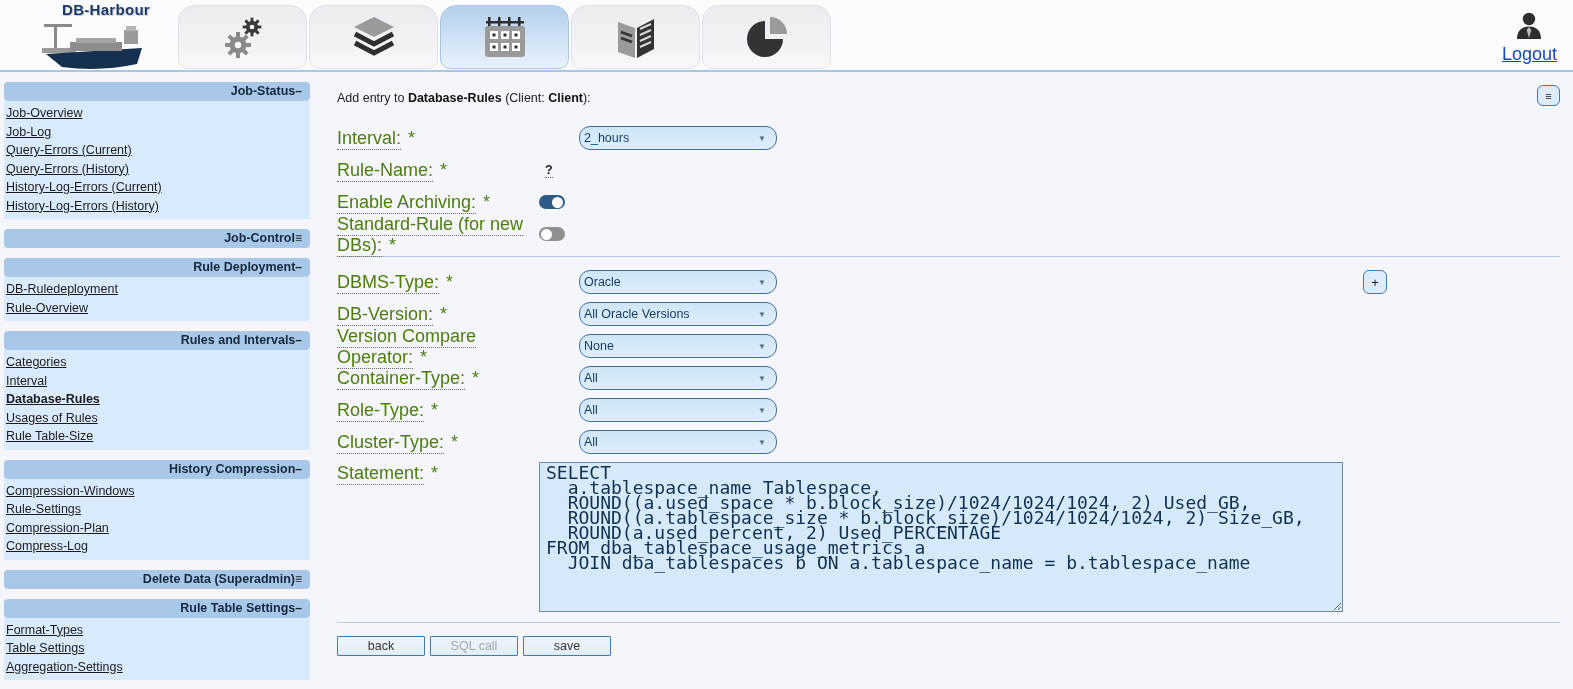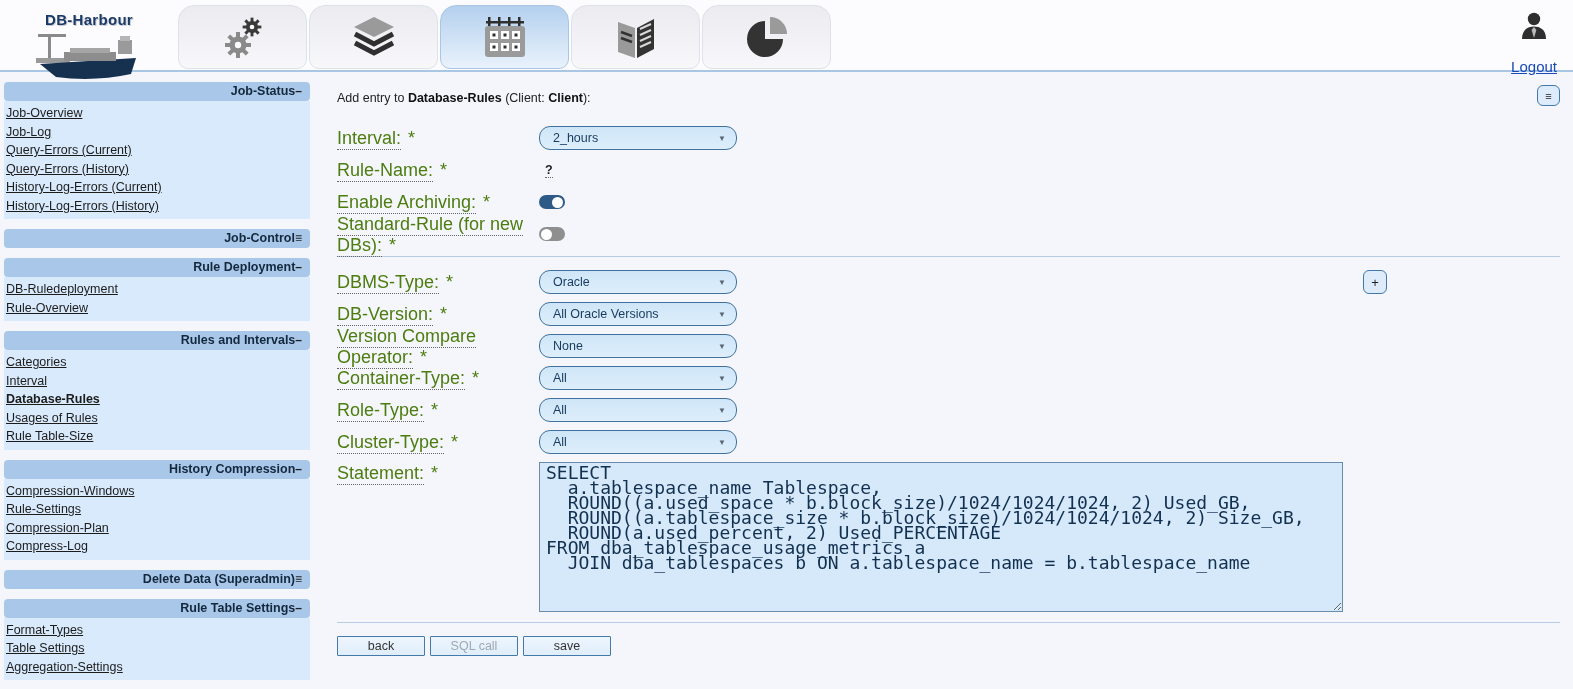--- a/index.html
+++ b/index.html
@@ -1,30 +1,30 @@
 <!DOCTYPE html>
 <html><head>
 <meta charset="utf-8">
 <style>
   * { margin:0; padding:0; box-sizing:border-box; }
   html,body { width:1573px; height:689px; overflow:hidden;
     font-family:"Liberation Sans", sans-serif; background:#f4f6fc; }
 
   
   .topbar { height:72px; background:#fcfcfe; border-bottom:2px solid #a9c7e4; position:relative; }
-  .logo { position:absolute; left:28px; top:1px; width:122px; text-align:center;margin-top:10px; }
+  .logo { position:absolute; left:28px; top:1px; width:122px; text-align:right; }
   .logo-text { font-size:15px; font-weight:bold; color:#1c3a66; letter-spacing:.3px;
     text-shadow:1px 1px 0 #c9ccd4; }
   .tabs { position:absolute; left:178px; top:5px; display:flex; gap:2px; }
   .tab { width:129px; height:64px; border-radius:16px 16px 10px 10px;
     background:linear-gradient(180deg,#ebebf0,#f8f8fb); border:1px solid #dde2ea;
     display:flex; align-items:center; justify-content:center; cursor:pointer; }
   .tab.active { background:linear-gradient(180deg,#b4d0ee,#e9f2fc); border-color:#a9c7e4; }
   .user { position:absolute; right:16px; top:12px; text-align:center; }
-  .logout { display:block; margin-top:15px; color:#1849b8; font-size:15px; text-decoration:underline; cursor:pointer; }
+  .logout { display:block; margin-top:1px; color:#1849b8; font-size:18px; text-decoration:underline; cursor:pointer; }
 
   
   .layout { display:flex; height:615px; }
   .sidebar { width:306px; flex-shrink:0; margin-left:4px; padding-top:10px; }
   .side-section { margin-bottom:10px; }
   .side-header { background:#a9c8e9; border-radius:4px; padding:2px 8px 3px 8px;
     display:flex; justify-content:flex-end; align-items:center; }
   .side-title { font-size:12.5px; font-weight:bold; color:#13273d; }
   .side-toggle { font-size:12px; font-weight:bold; color:#222; cursor:pointer; line-height:12px; }
   .side-body { background:#d9eafc; padding:3px 4px 4px 2px; }
@@ -42,21 +42,21 @@
 
   .form { position:relative; width:1223px; }
   .form-row { display:flex; align-items:center; height:24px; margin-bottom:8px; position:relative; }
   .form-row.top { align-items:flex-start; height:auto; }
   .flabel { width:202px; font-size:18px; color:#4d7c0f; flex-shrink:0; padding-top:1px; }
   .lbl-text { border-bottom:1px dotted #666; padding-bottom:1px; }
   .req { margin-left:2px; }
 
   .select { width:198px; height:24px; border:1.5px solid #41729f; border-radius:11px;
     background:linear-gradient(180deg,#cfe6f8,#ddeefb); display:flex; align-items:center;
-    justify-content:space-between; padding:0 10px 0 13px; cursor:pointer; }
+    justify-content:space-between; padding:0 10px 0 4px; cursor:pointer;margin-left:40px; }
   .sel-val { font-size:12.5px; color:#173a5e; }
   .sel-arrow { font-size:8px; color:#5c6776; }
 
   .text-input { width:198px; height:24px; border:2px solid #4479ab; border-radius:2px;
     background:#cfe5f8; font-size:12.5px; color:#173a5e; padding:0 7px;
     font-family:"Liberation Sans", sans-serif; }
   .help { font-size:12.5px; font-weight:bold; color:#222; border-bottom:1px dotted #666;
     margin-left:6px; cursor:help; }
 
   .toggle { width:26px; height:14px; border-radius:8px; position:relative; cursor:pointer; }

